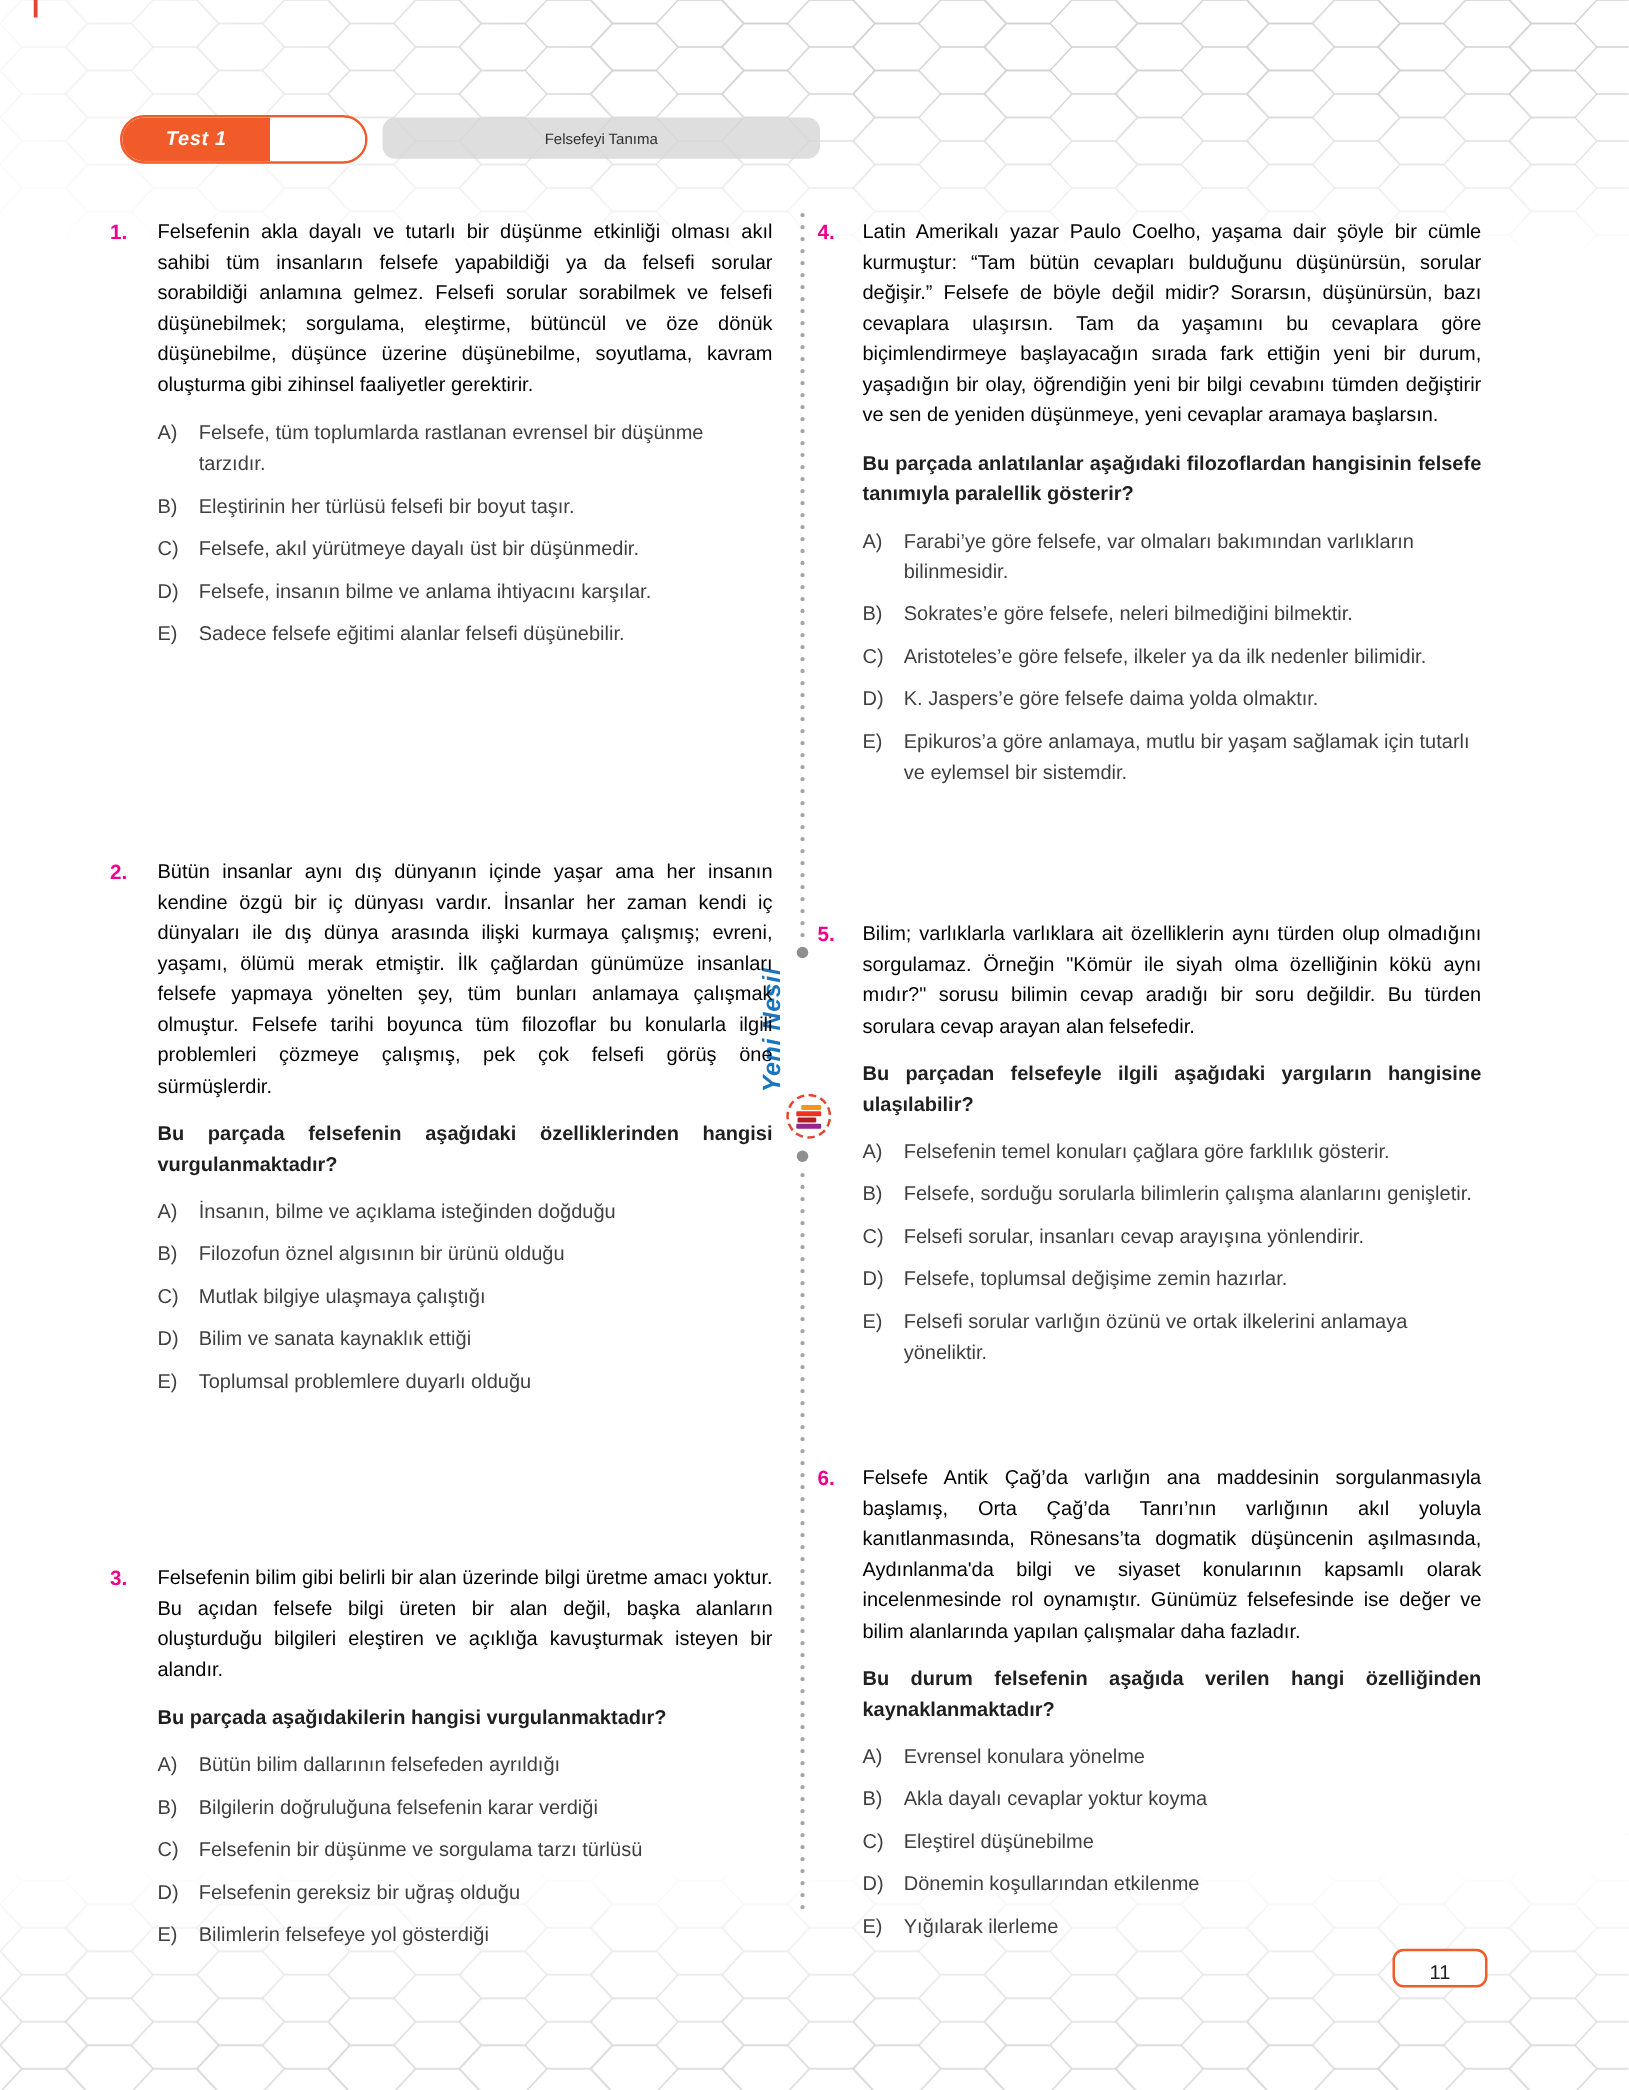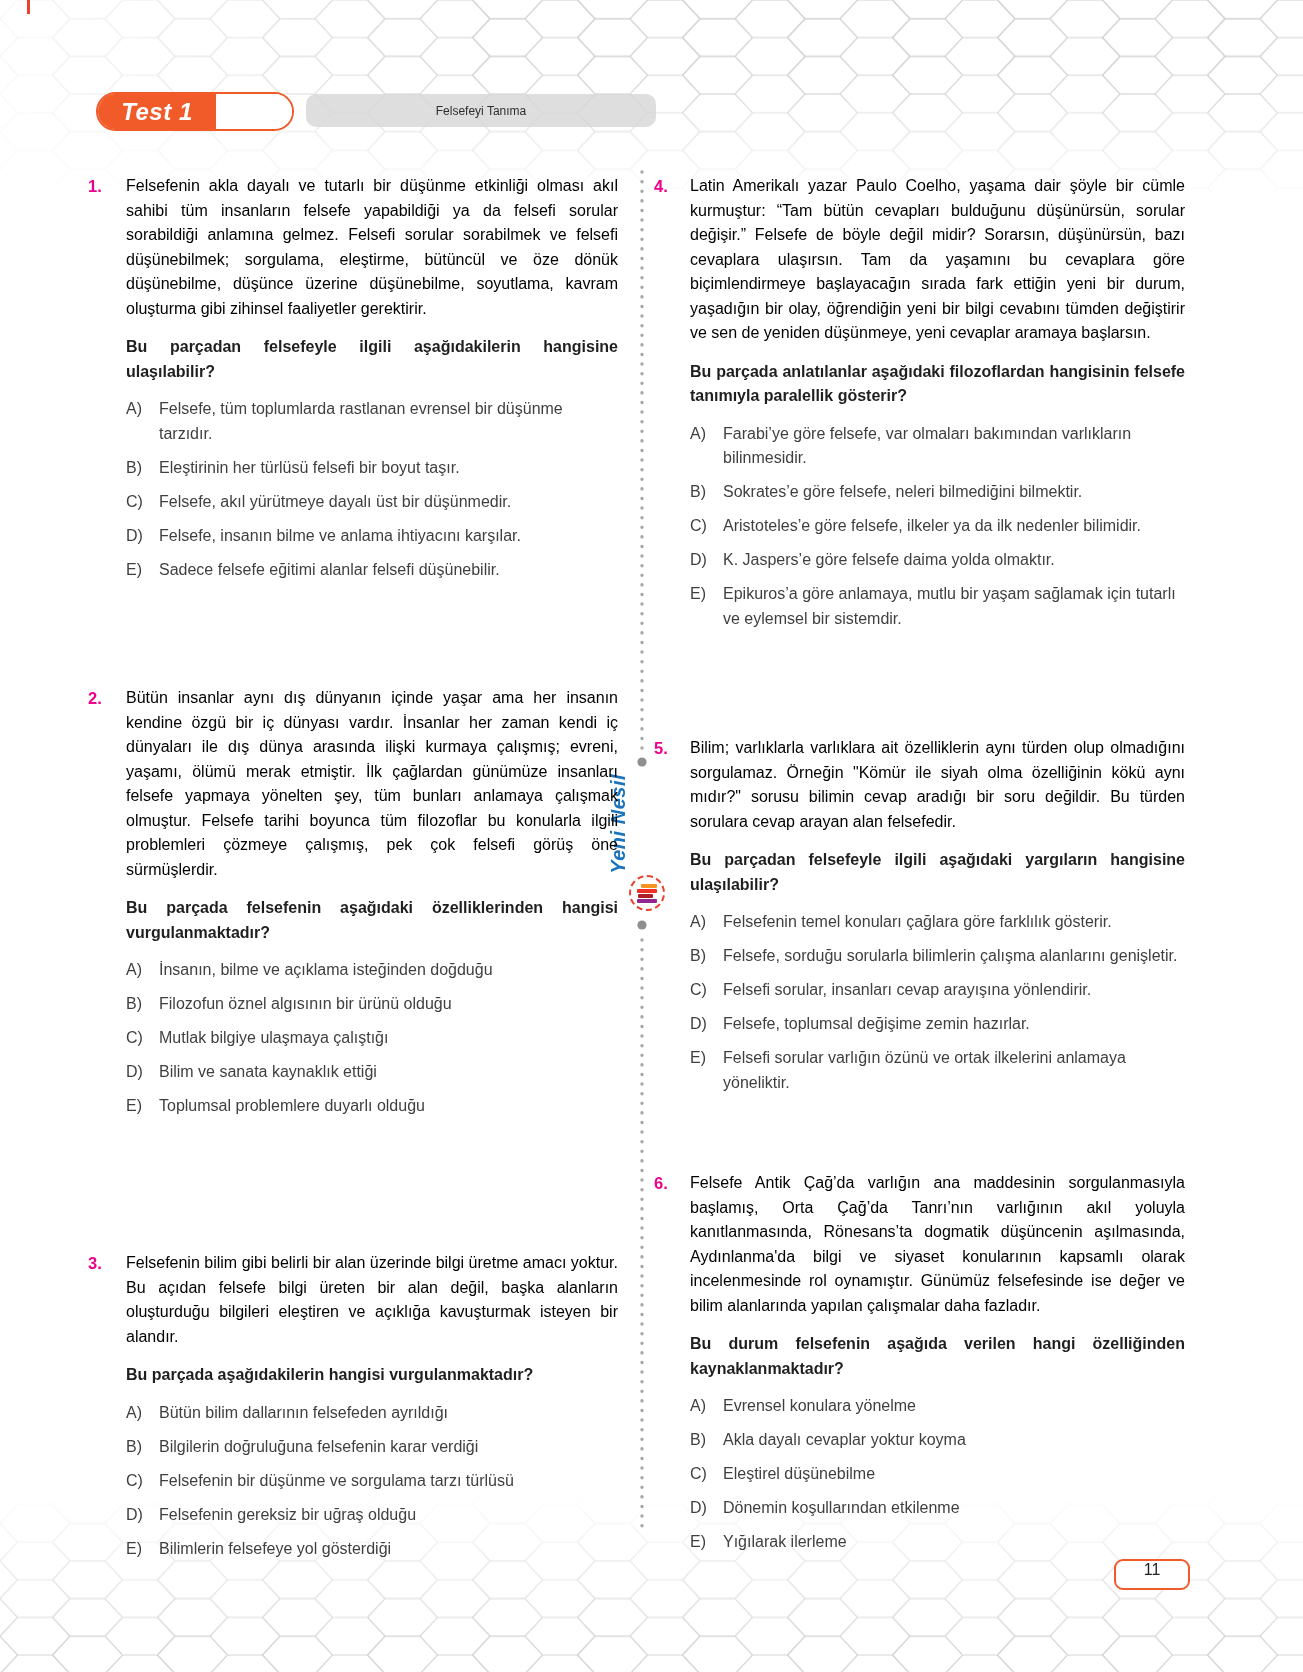--- a/index.html
+++ b/index.html
@@ -22,21 +22,21 @@
   
   .crop-tick{position:absolute;left:27px;top:0;width:3px;height:14px;background:#e8432e;}
   .test-badge{
     position:absolute;left:96px;top:92px;width:198px;height:39px;
     border:2.5px solid #f15a29;border-radius:21px;overflow:hidden;
     display:flex;background:#ffffff;box-sizing:border-box;
   }
   .test-badge .seg-orange{
     flex:0 0 118px;background:#f15a29;color:#ffffff;
     display:flex;align-items:center;justify-content:center;
-    font-size:24px;font-weight:700;font-style:italic;letter-spacing:.5px;
+    font-size:16px;font-weight:700;font-style:italic;letter-spacing:.5px;
   }
   .test-badge .seg-white{flex:1;background:#ffffff;}
   .topic-bar{
     position:absolute;left:306px;top:94px;width:350px;height:33px;
     background:rgba(214,214,214,0.8);border-radius:10px;
     display:flex;align-items:center;justify-content:center;
     font-size:12px;color:#2e2e2e;
   }
   
   .question{position:absolute;display:flex;}
@@ -74,21 +74,21 @@
   }
   .brand-icon i{display:block;height:4px;border-radius:1px;}
   .brand-icon .b1{width:16px;background:#f7941d;margin-left:4px;}
   .brand-icon .b2{width:20px;background:#ee3124;}
   .brand-icon .b3{width:15px;background:#b01e24;margin-left:-3px;}
   .brand-icon .b4{width:20px;background:#92278f;}
   
   .page-num{
     position:absolute;left:1114px;top:1559px;width:76px;height:31px;
     border:2px solid #f15a29;border-radius:9px;background:#ffffff;
-    display:flex;align-items:flex-start;justify-content:center;
+    display:flex;align-items:flex-end;justify-content:center;
     font-size:16px;color:#1f1f1f;box-sizing:border-box;
   }
 </style>
 </head>
 <body>
 
 <div class="page">
 
   <svg class="hexband top" width="1303" height="215" xmlns="http://www.w3.org/2000/svg">
     <defs>
@@ -139,21 +139,20 @@
     <i class="b1"></i>
       <i class="b2"></i>
       <i class="b3"></i>
       <i class="b4"></i>
   </div>
 
   <section class="question" style="left:88px;top:174px;width:530px;">
     <div class="qnum">1.</div>
     <div class="qcontent">
       <p class="qtext">Felsefenin akla dayalı ve tutarlı bir düşünme etkinliği olması akıl sahibi tüm insanların felsefe yapabildiği ya da felsefi sorular sorabildiği anlamına gelmez. Felsefi sorular sorabilmek ve felsefi düşünebilmek; sorgulama, eleştirme, bütüncül ve öze dönük düşünebilme, düşünce üzerine düşünebilme, soyutlama, kavram oluşturma gibi zihinsel faaliyetler gerektirir.</p>
-      <p class="qstem">Bu parçadan felsefeyle ilgili aşağıdakilerin hangisine ulaşılabilir?</p>
       <div class="opts">
         <div class="opt">
             <span class="ol">A)</span>
             <span class="ot">Felsefe, tüm toplumlarda rastlanan evrensel bir düşünme tarzıdır.</span>
           </div>
         <div class="opt">
             <span class="ol">B)</span>
             <span class="ot">Eleştirinin her türlüsü felsefi bir boyut taşır.</span>
           </div>
         <div class="opt">

